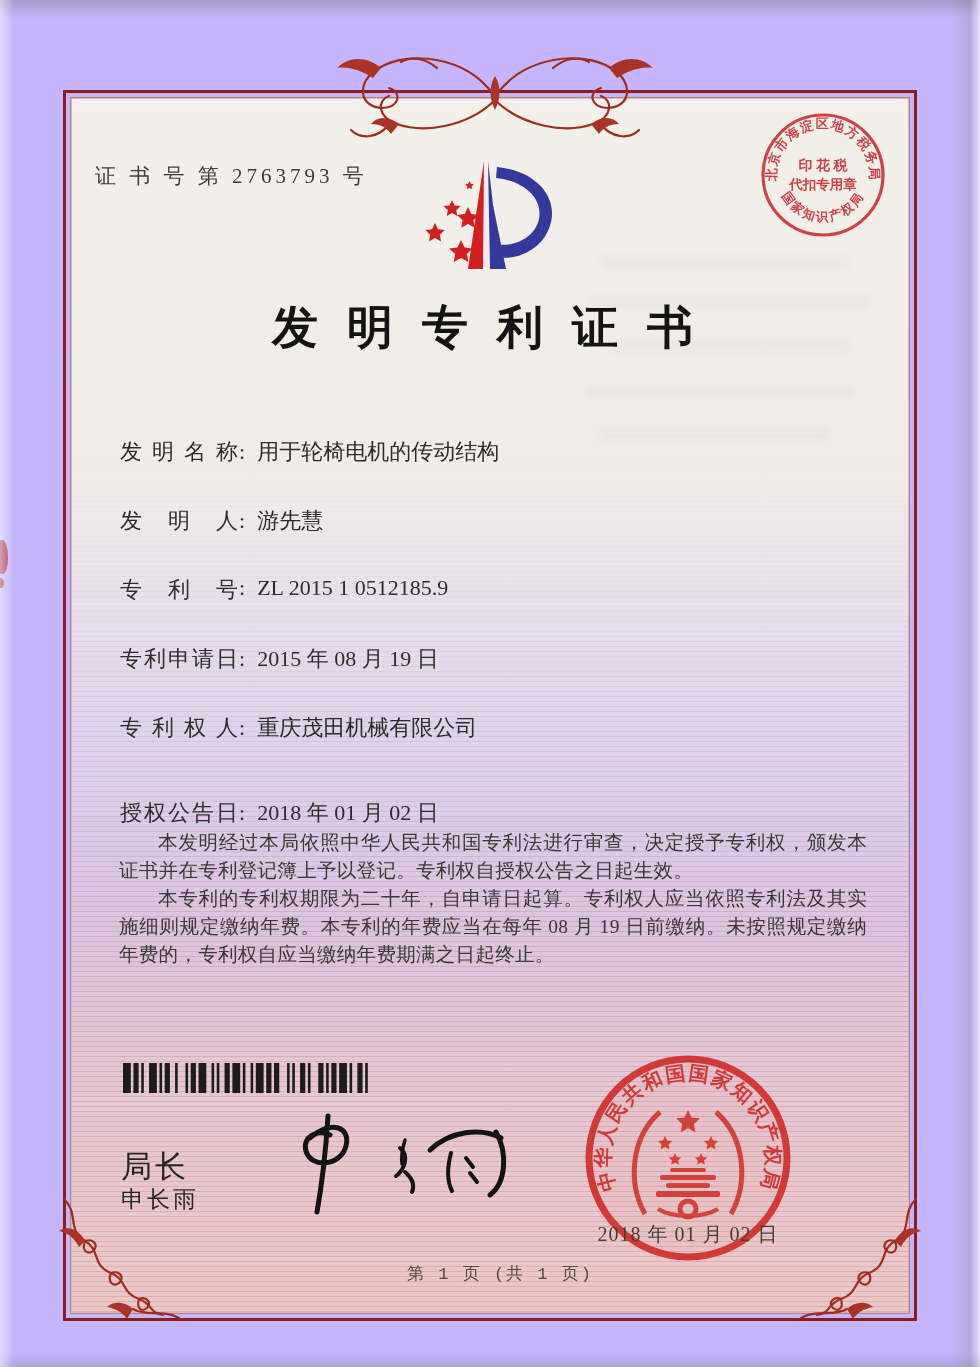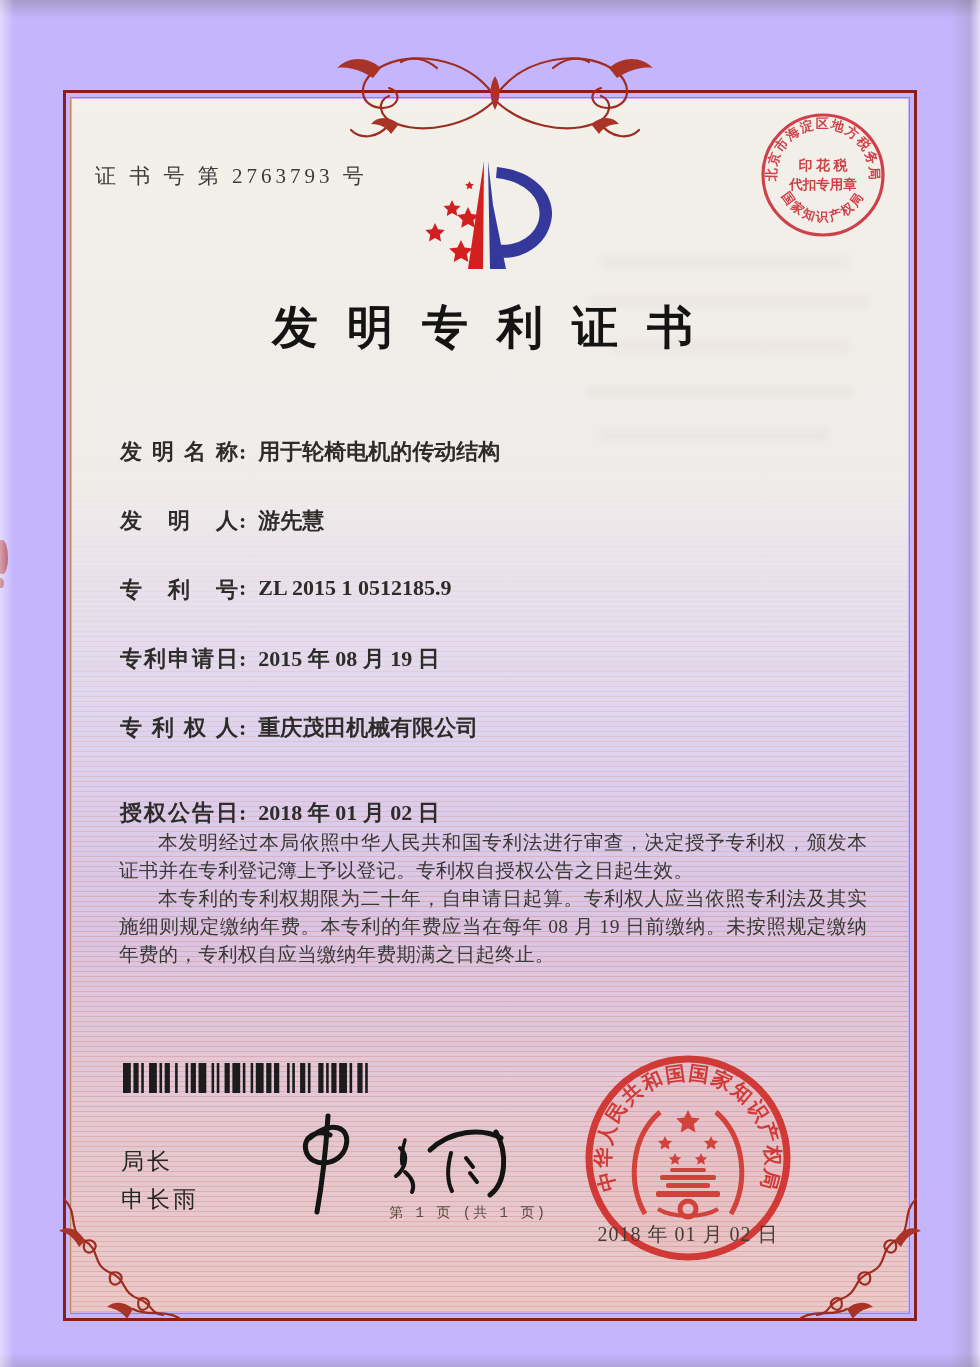--- a/index.html
+++ b/index.html
@@ -37,42 +37,42 @@
   .red-smudge{position:absolute;background:#a8242c;border-radius:40% 60% 55% 45%;opacity:.8;filter:blur(.4px);}
 
   .cert-no{position:absolute;left:95px;top:162px;font-size:21px;color:#3c3c3c;letter-spacing:4px;}
 
   .logo{position:absolute;left:405px;top:145px;}
 
   .center-zone{position:absolute;left:63px;width:810px;text-align:center;font-family:Liberation Mono, monospace;}
   .title{top:297px;font-size:46px;font-weight:600;color:#141414;letter-spacing:29px;padding-left:29px;}
 
   .fields{position:absolute;left:120px;top:437px;width:700px;}
-  .frow{position:absolute;left:0;height:30px;font-size:22px;color:#2e2c2a;white-space:nowrap;font-weight:bold;}
+  .frow{position:absolute;left:0;height:30px;font-size:22px;color:#2e2c2a;white-space:nowrap;}
   .flabel{display:inline-block;width:118px;text-align:justify;text-align-last:justify;vertical-align:top;}
   .fcolon{display:inline-block;margin-left:1px;}
   .fvalue{margin-left:12px;}
 
   .body-text{position:absolute;left:119px;top:829px;width:748px;
     font-size:19.5px;line-height:28px;color:#3a3836;text-align:justify;letter-spacing:.3px;}
   .body-text p{margin:0;text-indent:2em;}
 
   .barcode{position:absolute;left:122px;top:1063px;}
 
-  .director-title{position:absolute;left:121px;top:1146px;font-size:23px;color:#262626;
+  .director-title{position:absolute;left:121px;top:1146px;font-size:31px;color:#262626;
     font-family:"Liberation Sans","DejaVu Sans",sans-serif;letter-spacing:3px;text-align:right;}
   .director-name{position:absolute;left:121px;top:1184px;font-size:23px;color:#262626;
     font-family:"Liberation Sans","DejaVu Sans",sans-serif;letter-spacing:3px;}
   .signature{position:absolute;left:255px;top:1098px;}
 
   .main-seal{position:absolute;left:582px;top:1052px;}
   .seal-date{position:absolute;left:588px;top:1221px;width:200px;text-align:center;
     font-size:20px;color:#453d34;letter-spacing:1px;}
 
-  .page-footer{top:1204px;font-size:14px;color:#57493f;letter-spacing:2px;}
+  .page-footer{top:1262px;font-size:17px;color:#57493f;letter-spacing:2px;padding-left:32px;}
 
   .tax-stamp{position:absolute;left:759px;top:111px;}
 
   svg text{font-family:"Liberation Serif","DejaVu Serif",serif;}
 </style>
 </head>
 <body>
 
 <div class="paper">
 

